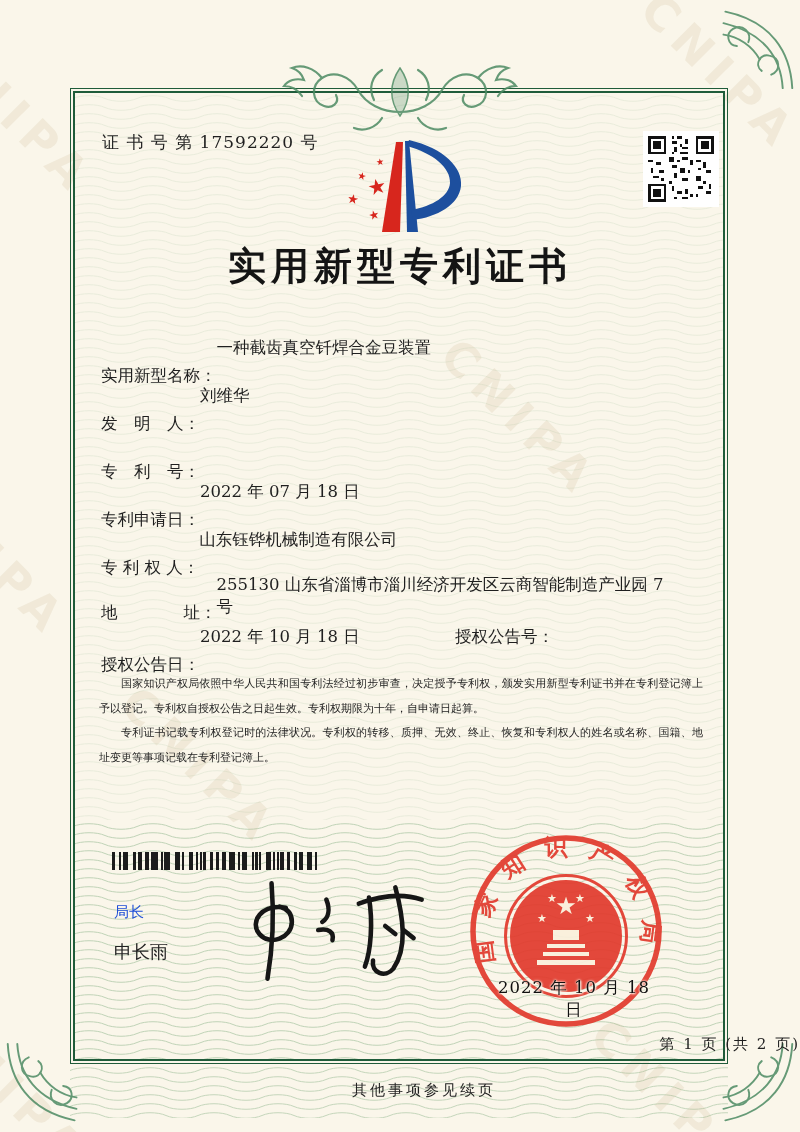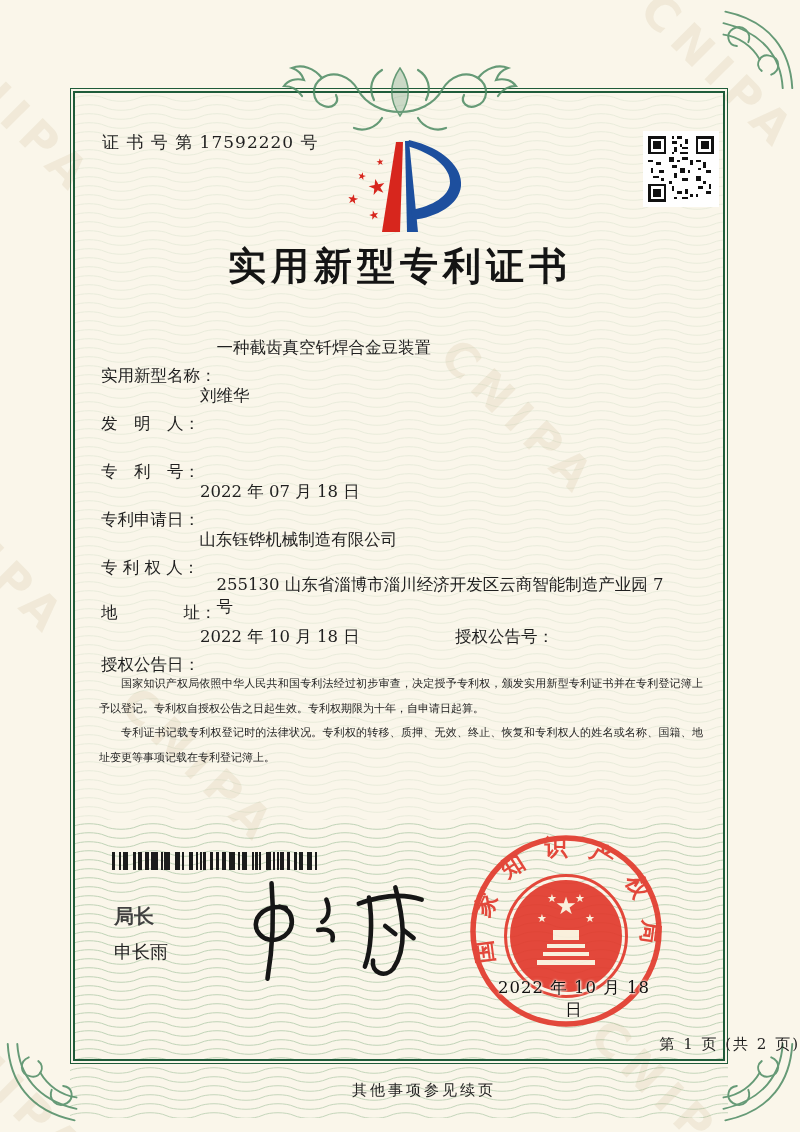--- a/index.html
+++ b/index.html
@@ -45,21 +45,21 @@
   .paras p{margin:0;text-indent:2em;}
   
   .barcode{
     position:absolute;left:112px;top:852px;width:206px;height:18px;
     background:
       repeating-linear-gradient(90deg,#1c1c1c 0 2px,rgba(0,0,0,0) 2px 7px),
       repeating-linear-gradient(90deg,#1c1c1c 0 1.6px,rgba(0,0,0,0) 1.6px 11px),
       repeating-linear-gradient(90deg,#1c1c1c 0 2.6px,rgba(0,0,0,0) 2.6px 13px);
   }
   
-  .signer-title{position:absolute;left:114px;top:903px;font-size:20px;font-family:"DejaVu Sans","Liberation Sans",sans-serif;color:#404040;font-weight:bold;}
+  .signer-title{position:absolute;left:114px;top:903px;font-size:15px;font-family:"DejaVu Sans","Liberation Sans",sans-serif;color:#1d4ed8;}
   .signer-name{position:absolute;left:114px;top:940px;font-size:18px;font-family:Liberation Mono, monospace;color:#222;}
   .sig{position:absolute;left:233px;top:873px;width:208px;height:112px;}
   
   .seal{position:absolute;left:467px;top:832px;width:198px;height:198px;opacity:0.93;}
   .seal-date{
     position:absolute;left:498px;top:977px;width:152px;text-align:center;
     font-size:16.5px;letter-spacing:1px;color:#101010;
     text-shadow:0 0 2px #faf6ea,0 0 3px #faf6ea,1px 1px 2px #faf6ea;
   }
   

